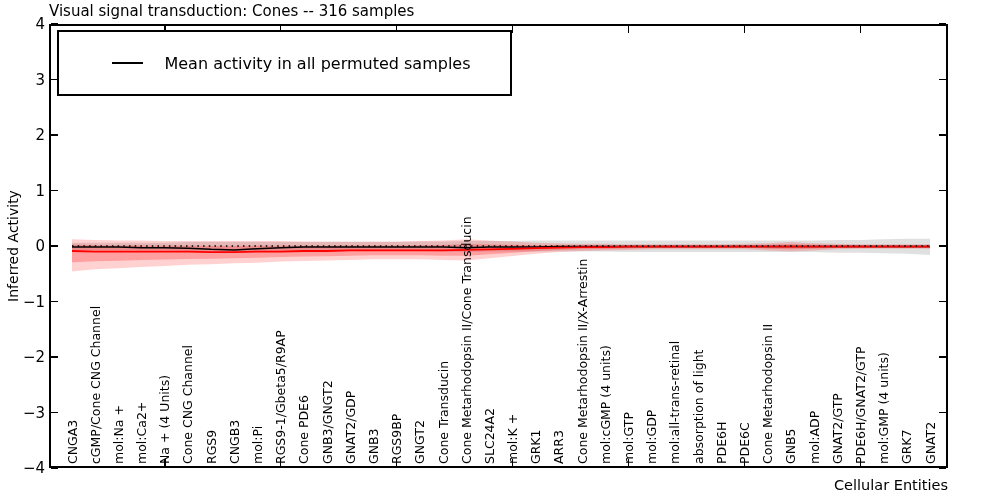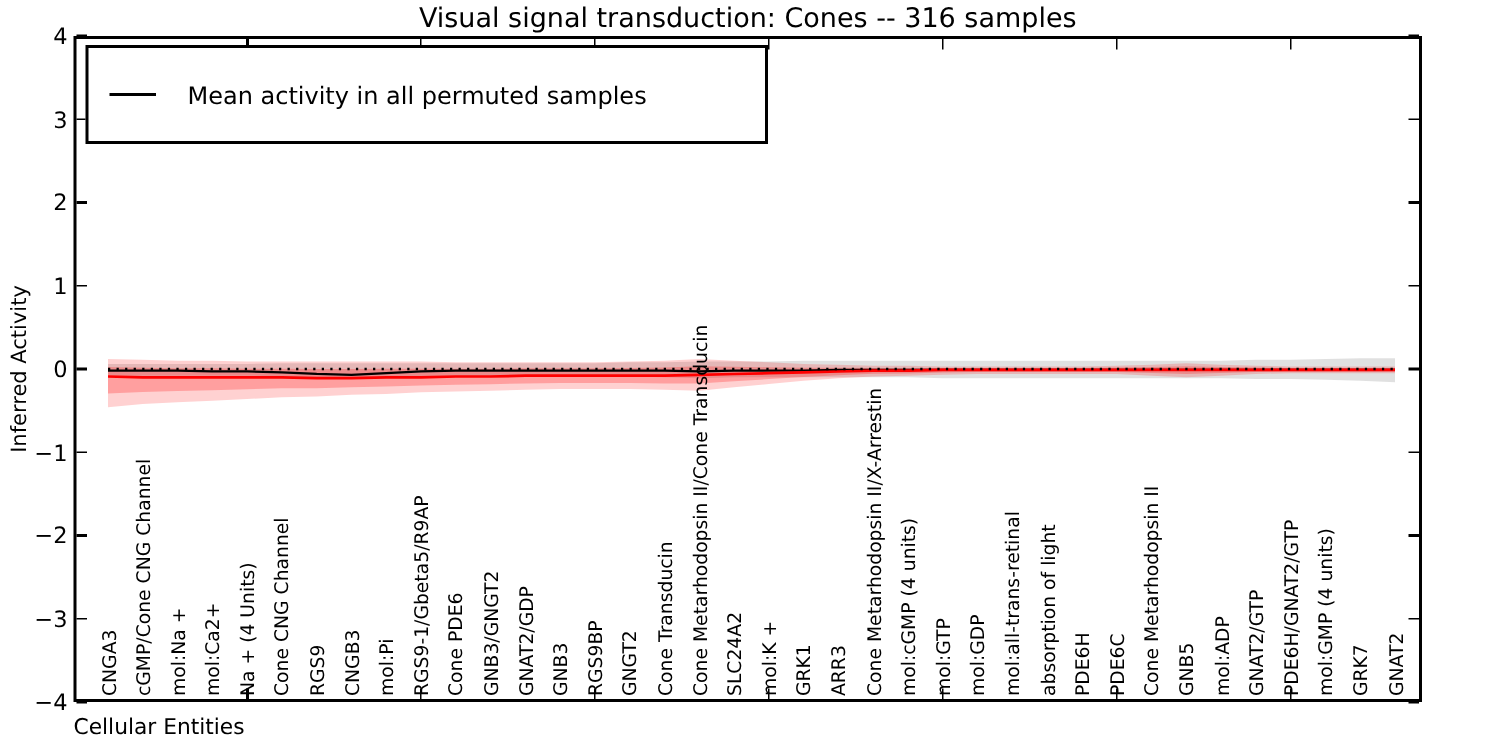--- a/index.html
+++ b/index.html
@@ -1,31 +1,31 @@
 <!DOCTYPE html>
 <html><head>
 <meta charset="utf-8">
 <style>
   html,body{margin:0;padding:0;background:#fff;}
   #figure{position:relative;width:1000px;height:500px;background:#fff;
           font-family:"DejaVu Sans","Liberation Sans",sans-serif;color:#000;overflow:hidden;}
   #plot-frame{position:absolute;left:49px;top:24px;width:899px;height:444px;
               border:2px solid #000;box-sizing:border-box;background:transparent;}
   #chart-svg{position:absolute;left:0;top:0;pointer-events:none;}
-  #fig-title{position:absolute;left:49px;top:2px;width:899px;text-align:center;
-             font-size:18px;white-space:nowrap;}
+  #fig-title{position:absolute;left:49px;top:2px;width:899px;text-align:left;
+             font-size:15px;white-space:nowrap;}
   #y-axis-title{position:absolute;left:13px;top:246px;white-space:nowrap;font-size:14px;
                 transform:translate(-50%,-50%) rotate(-90deg);}
-  #x-axis-title{position:absolute;left:49px;top:477px;width:899px;text-align:left;font-size:14.5px;}
+  #x-axis-title{position:absolute;left:49px;top:477px;width:899px;text-align:right;font-size:14.5px;}
   .ylab{position:absolute;left:0;width:45px;text-align:right;font-size:15px;line-height:18px;}
   .xlab{position:absolute;white-space:nowrap;font-size:12.5px;line-height:13px;
         transform-origin:left bottom;transform:rotate(-90deg);}
   .tick{position:absolute;background:#000;}
   #legend-box{position:absolute;left:57px;top:30px;width:455px;height:66px;box-sizing:border-box;
-              border:2px solid #000;background:#fff;display:flex;flex-direction:column;
+              border:2px solid #000;background:#fff;display:flex;flex-direction:row;
               justify-content:space-evenly;padding-left:14px;}
   .legend-row{display:flex;align-items:center;}
   .legend-line{width:31px;height:2px;margin-right:21px;flex:0 0 auto;}
   .legend-label{font-size:16px;white-space:nowrap;}
 </style>
 </head>
 <body>
 
 <div id="figure">
   <div id="fig-title">Visual signal transduction: Cones -- 316 samples</div>

